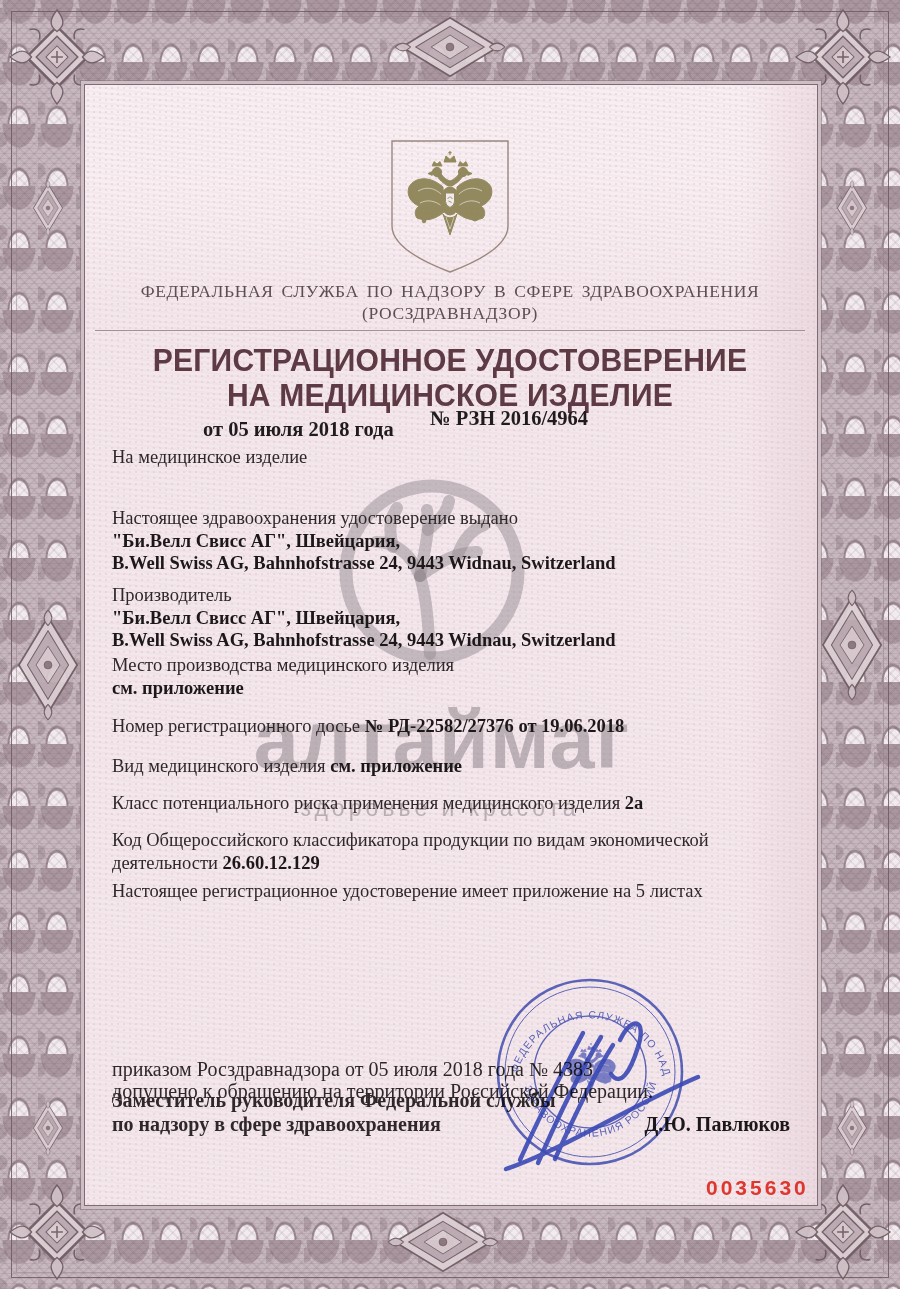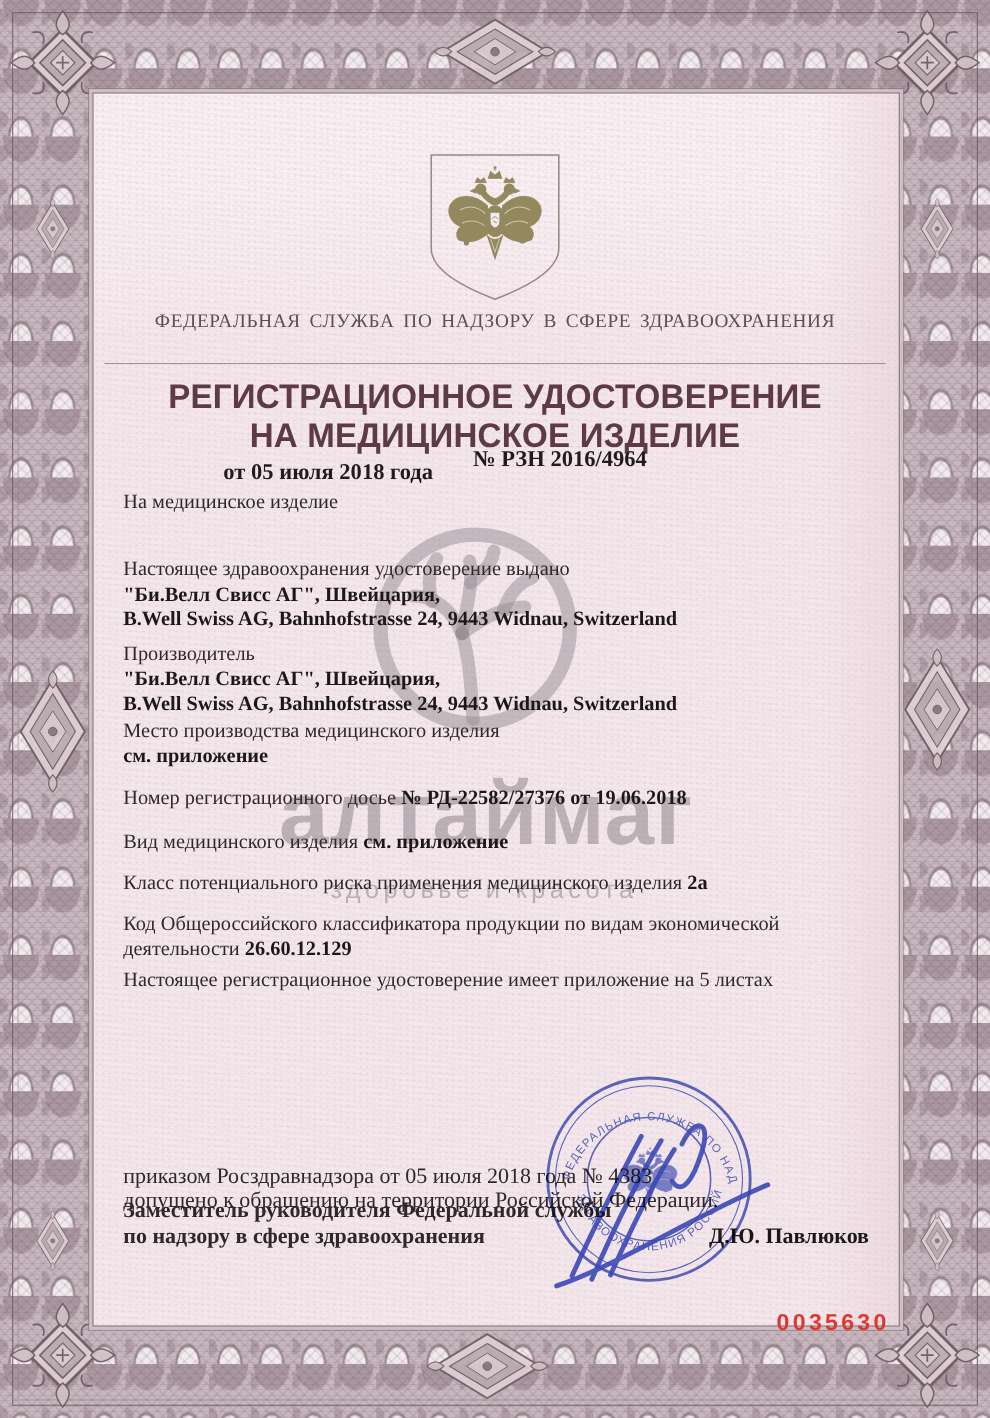--- a/index.html
+++ b/index.html
@@ -49,21 +49,21 @@
     font-family:"Liberation Sans", sans-serif; font-weight:700; font-size:31px;
     letter-spacing:.2px; transform:scaleX(.97); white-space:nowrap;
   }
   .numdate{font-weight:700; font-size:20.5px; color:#201c1d; white-space:nowrap;}
   .p{left:112px; width:694px; font-size:18.5px; line-height:22.5px; color:#2e2829;}
   .p .b, .b{font-weight:700; color:#1c1819;}
   .footerline{left:112px; font-size:20px; color:#2e2829; white-space:nowrap;}
   .signer-name{font-weight:700; font-size:20px; color:#1c1819; white-space:nowrap;font-family:Liberation Serif, serif;}
   .serial{
     font-family:"Liberation Sans", sans-serif; font-weight:700;
-    font-size:21px; letter-spacing:3px; color:#df362d; white-space:nowrap;margin-top:15px;
+    font-size:21px; letter-spacing:3px; color:#df362d; white-space:nowrap;
   }
   
   .wm{pointer-events:none;}
   .wm-word{
     left:222px; top:694px; width:440px; text-align:center;
     font-family:"Liberation Sans", sans-serif; font-weight:700; font-size:81px;
     letter-spacing:1px; color:rgba(142,133,139,.55); white-space:nowrap;
   }
   .wm-sub{
     left:280px; top:795px; width:320px; text-align:center;
@@ -198,20 +198,21 @@
   </svg>
   <div class="abs wm wm-word">алтаймаг</div>
   <div class="abs wm wm-sub">здоровье и красота</div>
 
   <svg class="abs" style="left:388px;top:138px" width="124" height="138">
     <path d="M4,3 H120 V88 Q120,112 62,134 Q4,112 4,88 Z" fill="none" stroke="#9b8880" stroke-width="1.4"></path>
     <use href="#eagle" x="12" y="13" width="100" height="100" style="color:#8b8152" opacity=".92"></use>
   </svg>
 
   <div class="abs agency" style="top:281px">ФЕДЕРАЛЬНАЯ СЛУЖБА ПО НАДЗОРУ В СФЕРЕ ЗДРАВООХРАНЕНИЯ</div>
+  <div class="abs agency" style="top:303px">(РОСЗДРАВНАДЗОР)</div>
   <div class="abs rule" style="top:330px"></div>
   <div class="abs title" style="top:343px">РЕГИСТРАЦИОННОЕ УДОСТОВЕРЕНИЕ</div>
   <div class="abs title" style="top:378px">НА МЕДИЦИНСКОЕ ИЗДЕЛИЕ</div>
   <div class="abs numdate" style="left:430px;top:407px">№  РЗН 2016/4964</div>
   <div class="abs numdate" style="left:203px;top:418px">от  05 июля 2018 года</div>
 
   <div class="abs p" style="top:446px">
     <div>На медицинское изделие</div>
   </div>
 

